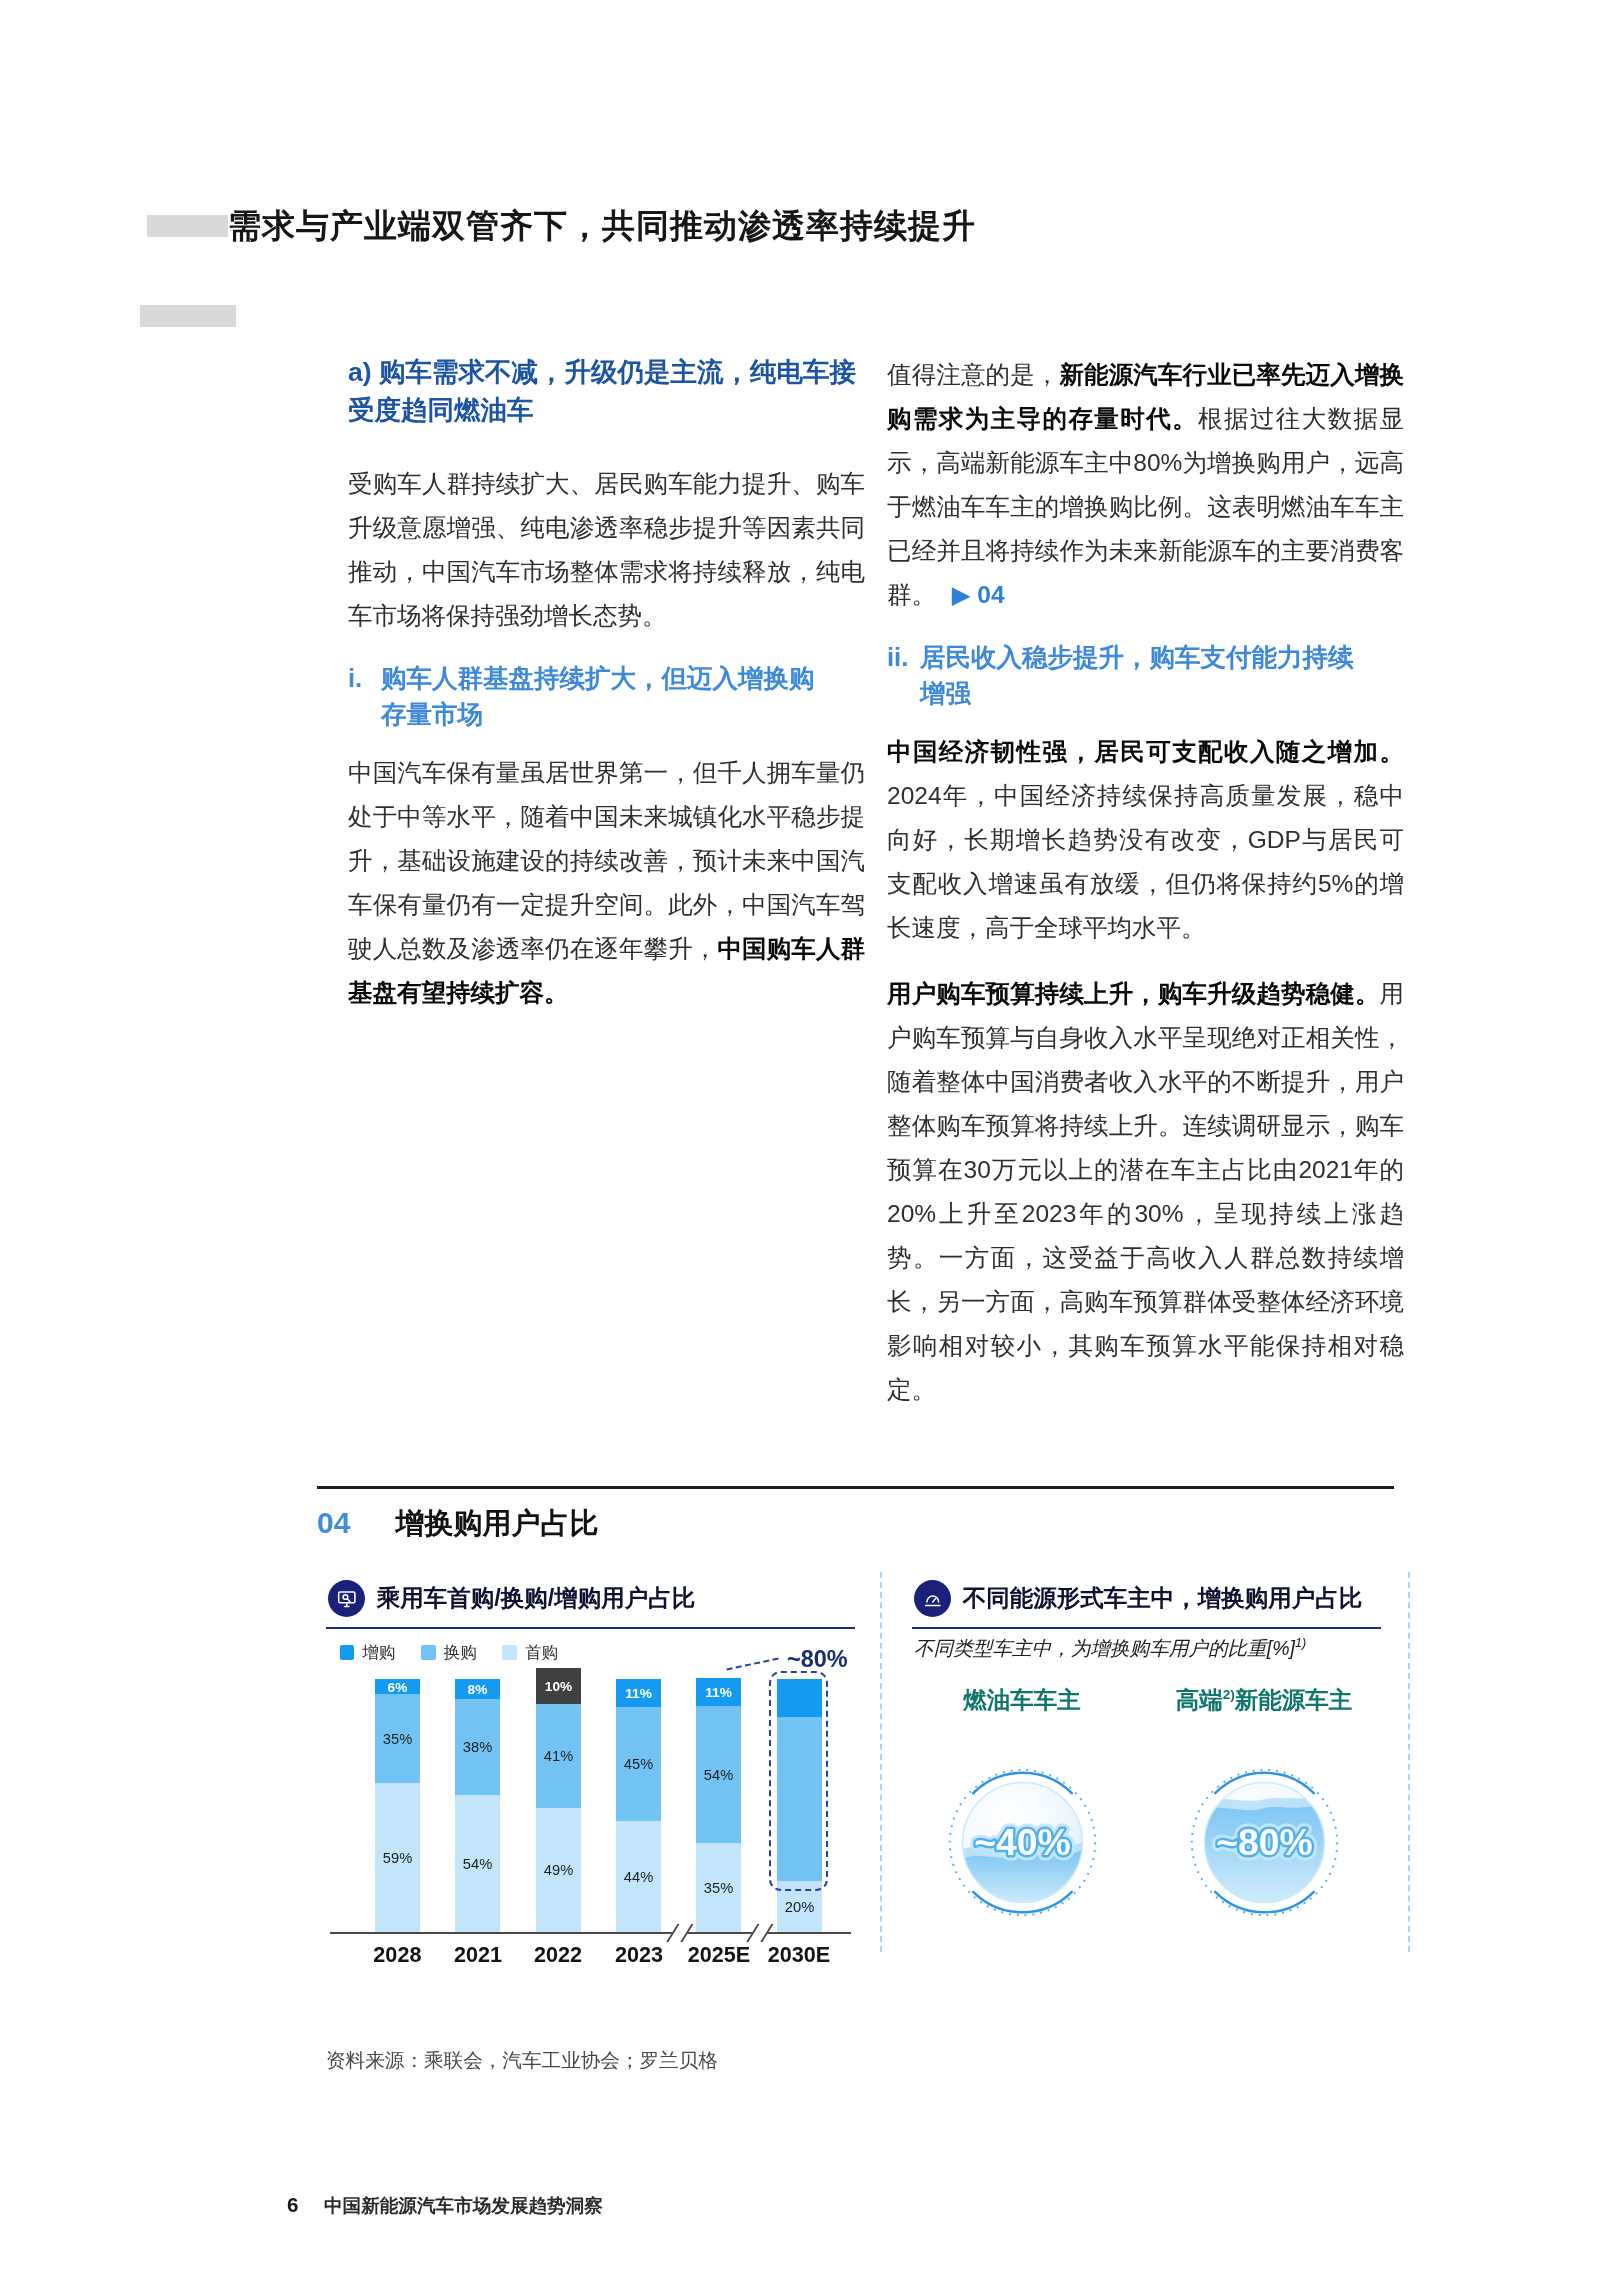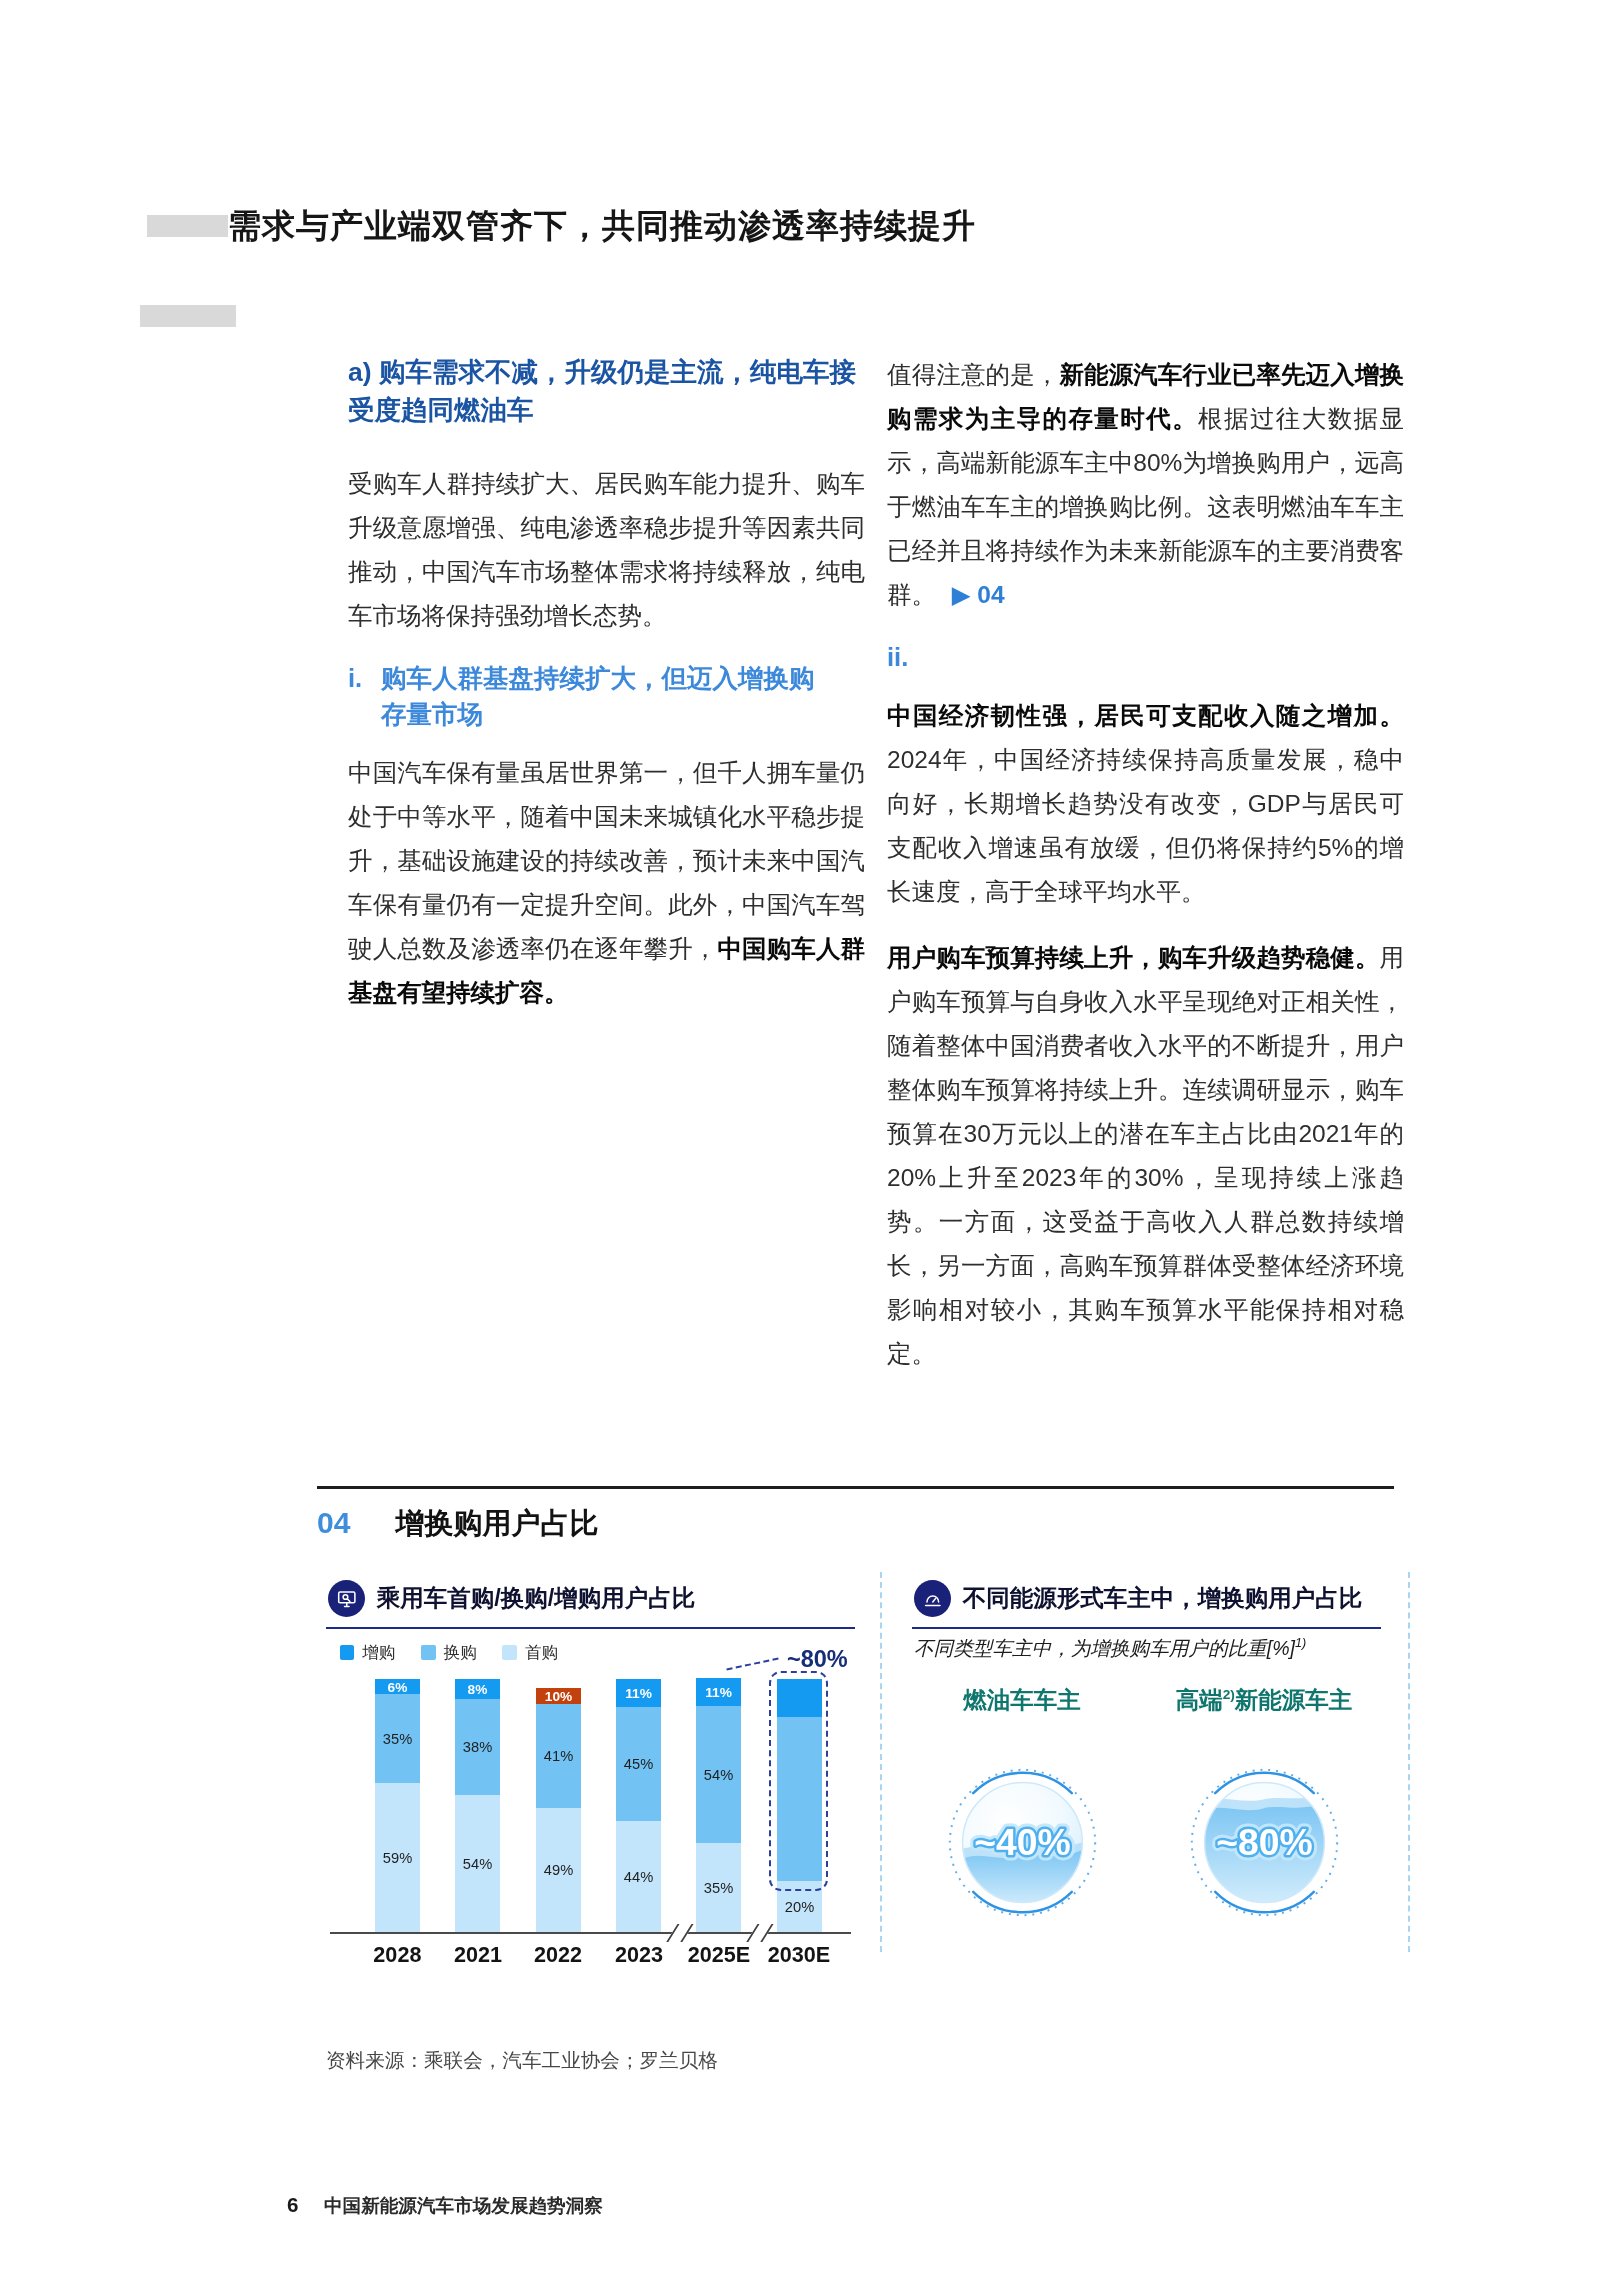--- a/index.html
+++ b/index.html
@@ -85,20 +85,24 @@
         <span class="hline">存量市场</span>
       </span>
     </div>
     <p><span>中国汽车保有量虽居世界第一，但千人拥车量仍处于中等水平，随着中国未来城镇化水平稳步提升，基础设施建设的持续改善，预计未来中国汽车保有量仍有一定提升空间。此外，中国汽车驾驶人总数及渗透率仍在逐年攀升，</span><b>中国购车人群基盘有望持续扩容。</b></p>
   </div>
 
   <div class="col right">
     <p><span>值得注意的是，</span><b>新能源汽车行业已率先迈入增换购需求为主导的存量时代。</b><span>根据过往大数据显示，高端新能源车主中80%为增换购用户，远高于燃油车车主的增换购比例。这表明燃油车车主已经并且将持续作为未来新能源车的主要消费客群。</span><span class="ref">▶ 04</span></p>
     <div class="subhead">
       <span class="num">ii.</span>
+      <span class="htext">
+        <span class="hline">居民收入稳步提升，购车支付能力持续</span>
+        <span class="hline">增强</span>
+      </span>
     </div>
     <p><b>中国经济韧性强，居民可支配收入随之增加。</b><span>2024年，中国经济持续保持高质量发展，稳中向好，长期增长趋势没有改变，GDP与居民可支配收入增速虽有放缓，但仍将保持约5%的增长速度，高于全球平均水平。</span></p>
     <p><b>用户购车预算持续上升，购车升级趋势稳健。</b><span>用户购车预算与自身收入水平呈现绝对正相关性，随着整体中国消费者收入水平的不断提升，用户整体购车预算将持续上升。连续调研显示，购车预算在30万元以上的潜在车主占比由2021年的20%上升至2023年的30%，呈现持续上涨趋势。一方面，这受益于高收入人群总数持续增长，另一方面，高购车预算群体受整体经济环境影响相对较小，其购车预算水平能保持相对稳定。</span></p>
   </div>
 
   <div class="fig-rule"></div>
   <div class="fig-head">
     <span class="fig-num">04</span>
     <span class="fig-title">增换购用户占比</span>
   </div>
@@ -149,21 +153,21 @@
           </div>
           <div class="seg" style="height: 96px; background: rgb(114, 195, 244);">
             <span class="seg-label dark">38%</span>
           </div>
           <div class="seg" style="height: 137px; background: rgb(195, 229, 251);">
             <span class="seg-label dark">54%</span>
           </div>
         </div>
         <div class="xlabel" style="left: 108px;">2021</div>
         <div class="bar-col" style="left: 210px;">
-          <div class="seg" style="height: 16px; background: #c2410c;">
+          <div class="seg" style="height: 36px; background: #404040;">
             <span class="seg-label light">10%</span>
           </div>
           <div class="seg" style="height: 104px; background: rgb(114, 195, 244);">
             <span class="seg-label dark">41%</span>
           </div>
           <div class="seg" style="height: 124px; background: rgb(195, 229, 251);">
             <span class="seg-label dark">49%</span>
           </div>
         </div>
         <div class="xlabel" style="left: 188px;">2022</div>

